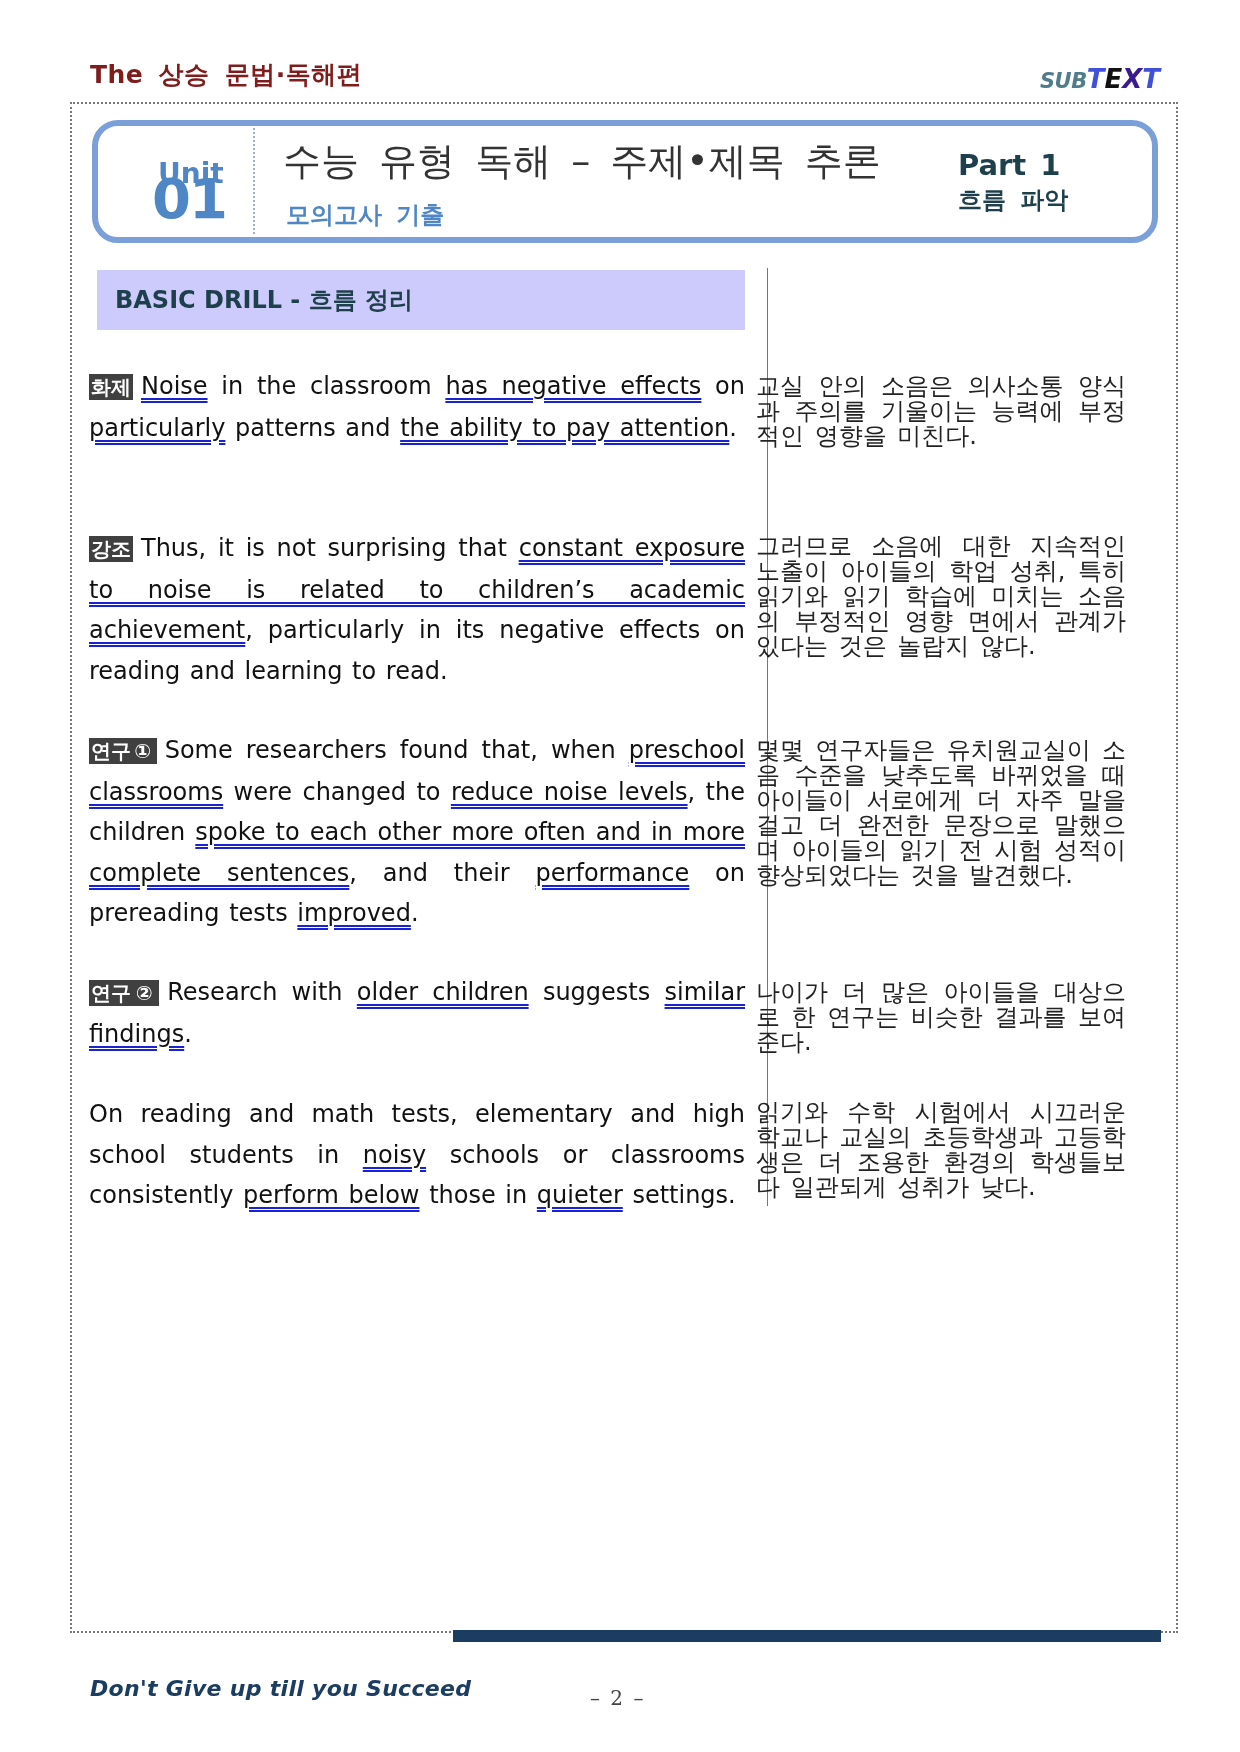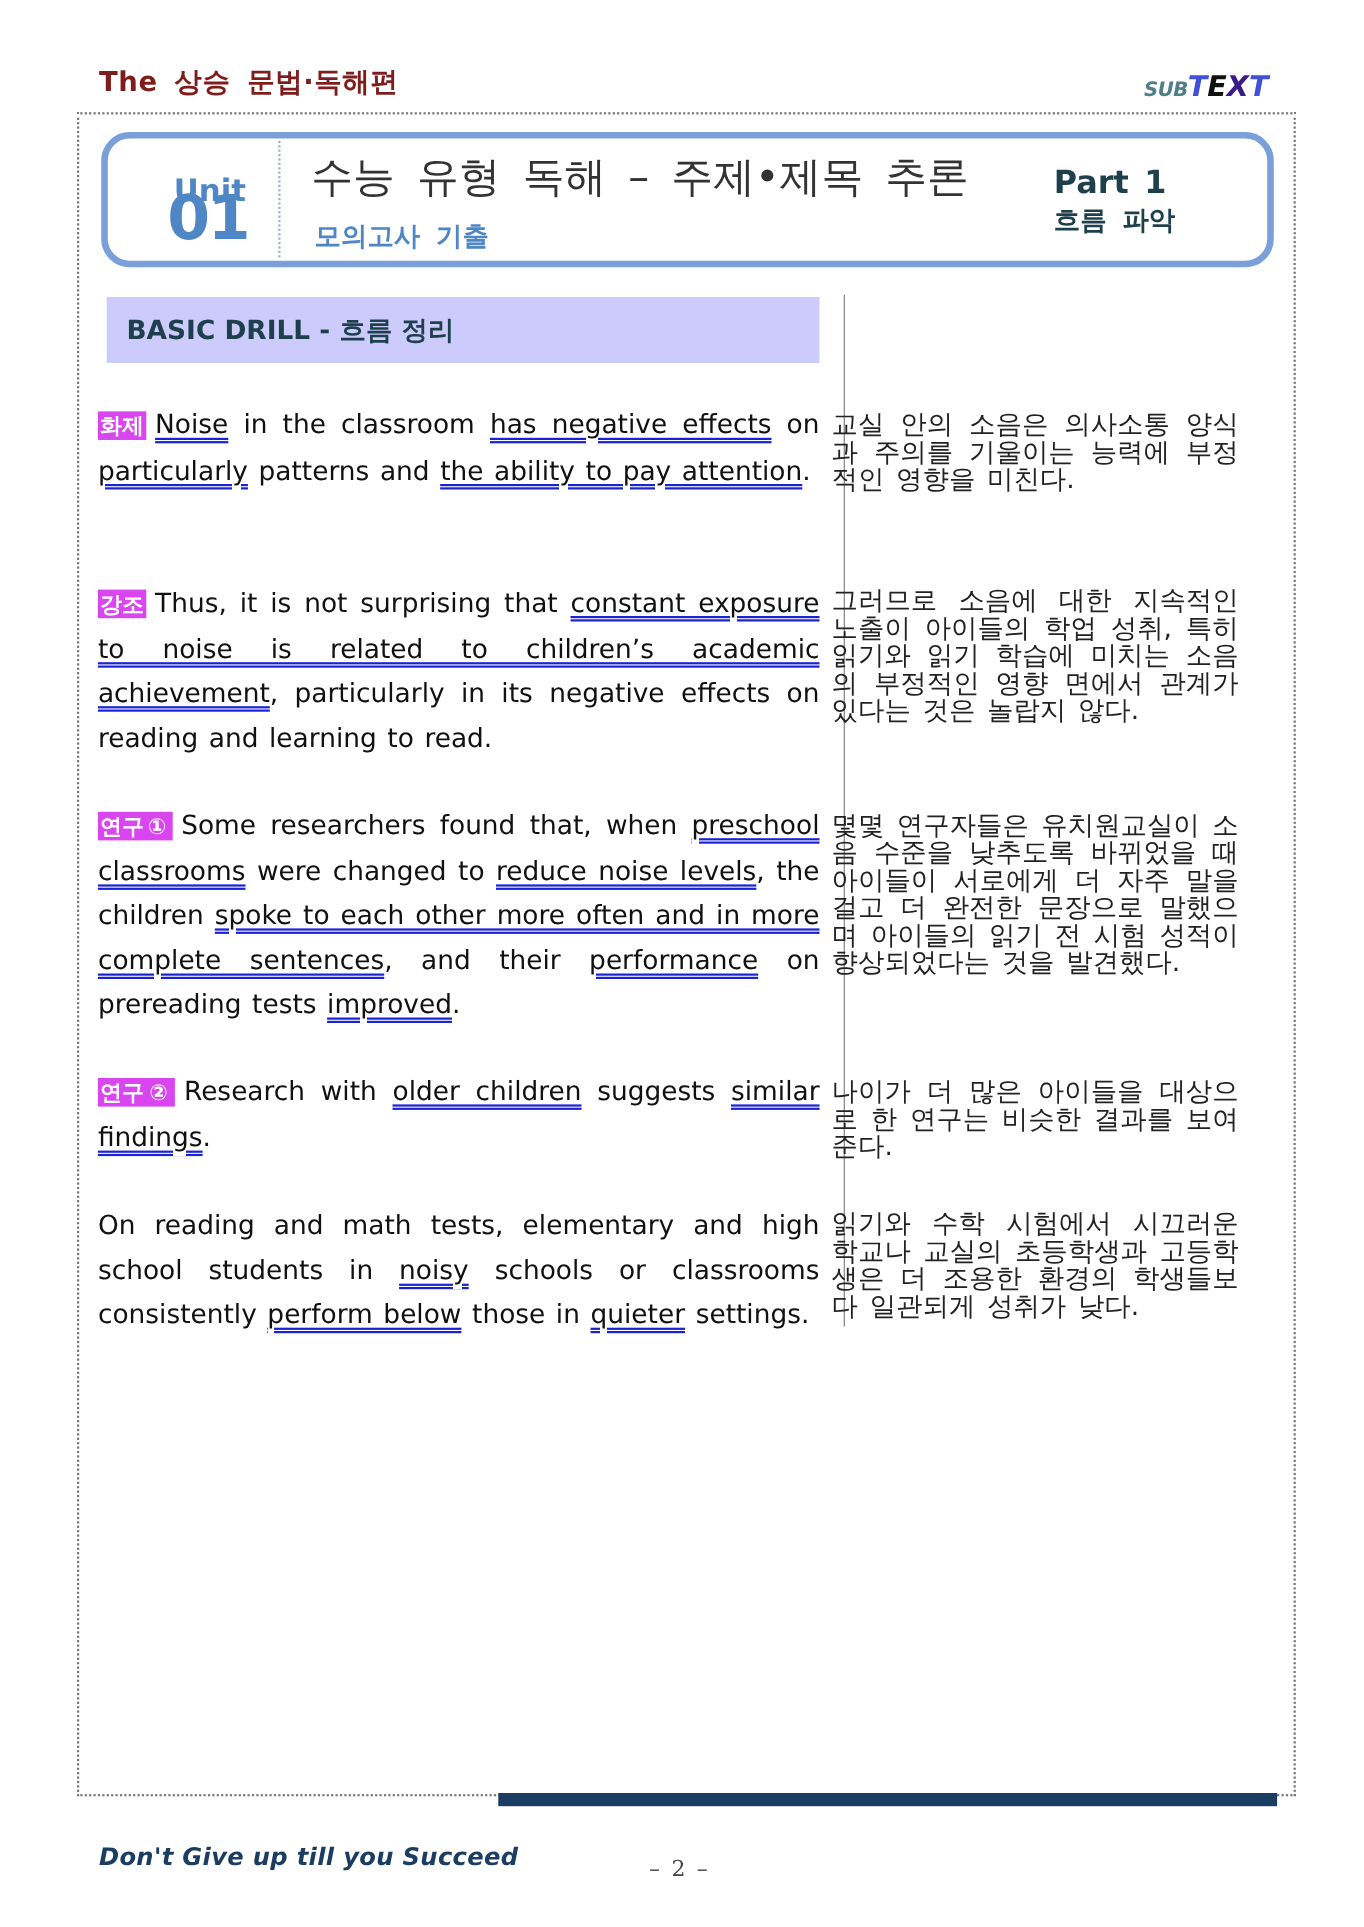--- a/index.html
+++ b/index.html
@@ -1,21 +1,21 @@
 <!DOCTYPE html>
 <html><head>
 <meta charset="utf-8">
 <style>
   html, body { margin:0; padding:0; background:#fff; }
   body { width:1240px; height:1752px; position:relative; overflow:hidden; font-family:"DejaVu Sans", sans-serif; color:#111; }
   .abs { position:absolute; }
 
   .book-title { left:90px; top:58px; font-size:25px; font-weight:bold; color:#7f1d1d; letter-spacing:0.5px; word-spacing:6px; }
   .brand { left:1040px; top:64px; font-style:italic; font-weight:bold; white-space:nowrap; }
-  .brand .sub { font-size:18px; color:#4f7d8a; letter-spacing:-0.5px;font-style:italic; }
+  .brand .sub { font-size:21px; color:#4f7d8a; letter-spacing:-0.5px;font-style:italic; }
   .brand .t1 { font-size:26px; color:#4050d8; }
   .brand .t2 { font-size:26px; color:#111; }
   .brand .t3 { font-size:26px; color:#3b1a8c; }
   .brand .t4 { font-size:26px; color:#4050d8; }
 
   .page-frame { left:70px; top:102px; width:1108px; height:1531px; border:2px dotted #777; box-sizing:border-box; }
 
   .unit-box { left:92px; top:120px; width:1066px; height:123px; border:6px solid #7a9fd9; border-radius:26px; box-sizing:border-box; background:#fff; }
   .unit-label { left:158px; top:137px; font-size:28px; font-weight:bold; color:#4f86c6;margin-top:20px; }
   .unit-num { left:152px; top:166px; font-size:56px; font-weight:bold; color:#4f86c6; letter-spacing:-2px; }
@@ -24,21 +24,21 @@
   .unit-sub { left:286px; top:199px; font-size:24px; font-weight:bold; color:#4f86c6; word-spacing:6px; }
   .part-label { left:958px; top:148px; font-size:29px; font-weight:bold; color:#1e3f4c; word-spacing:4px; }
   .part-sub { left:958px; top:184px; font-size:24px; font-weight:bold; color:#1e3f4c; word-spacing:6px; }
 
   .drill-box { left:97px; top:270px; width:648px; height:60px; background:#cccbfb; }
   .drill-text { left:115px; top:284px; font-size:24px; font-weight:bold; color:#1e3f4c; }
 
   .col-divider { left:767px; top:268px; width:0; height:938px; border-left:1.5px solid #777; }
 
   .para { left:89px; width:656px; font-size:24px; line-height:40.5px; text-align:justify; text-align-last:left; color:#111; word-spacing:2px; }
-  .tag { background:#d946ef; color:#fff; font-weight:bold; font-size:20px; padding:1px 2px; margin-right:8px; }
+  .tag { background:#404040; color:#fff; font-weight:bold; font-size:20px; padding:1px 2px; margin-right:8px; }
   .u { text-decoration:underline double #1a22d6; text-underline-offset:4px; text-decoration-thickness:1.5px; }
 
   .trans { left:756px; width:370px; font-size:24px; line-height:25px; color:#222; text-align:justify; text-align-last:left; word-spacing:3px; }
 
   .dark-bar { left:453px; top:1630px; width:708px; height:12px; background:#1c3d62; }
   .motto { left:90px; top:1676px; font-size:22px; font-style:italic; font-weight:bold; color:#1c3d62; letter-spacing:0.3px; }
   .page-num { left:590px; top:1686px; font-size:20px; font-family:"DejaVu Serif", serif; color:#444; word-spacing:4px; }
 </style>
 </head>
 <body>

